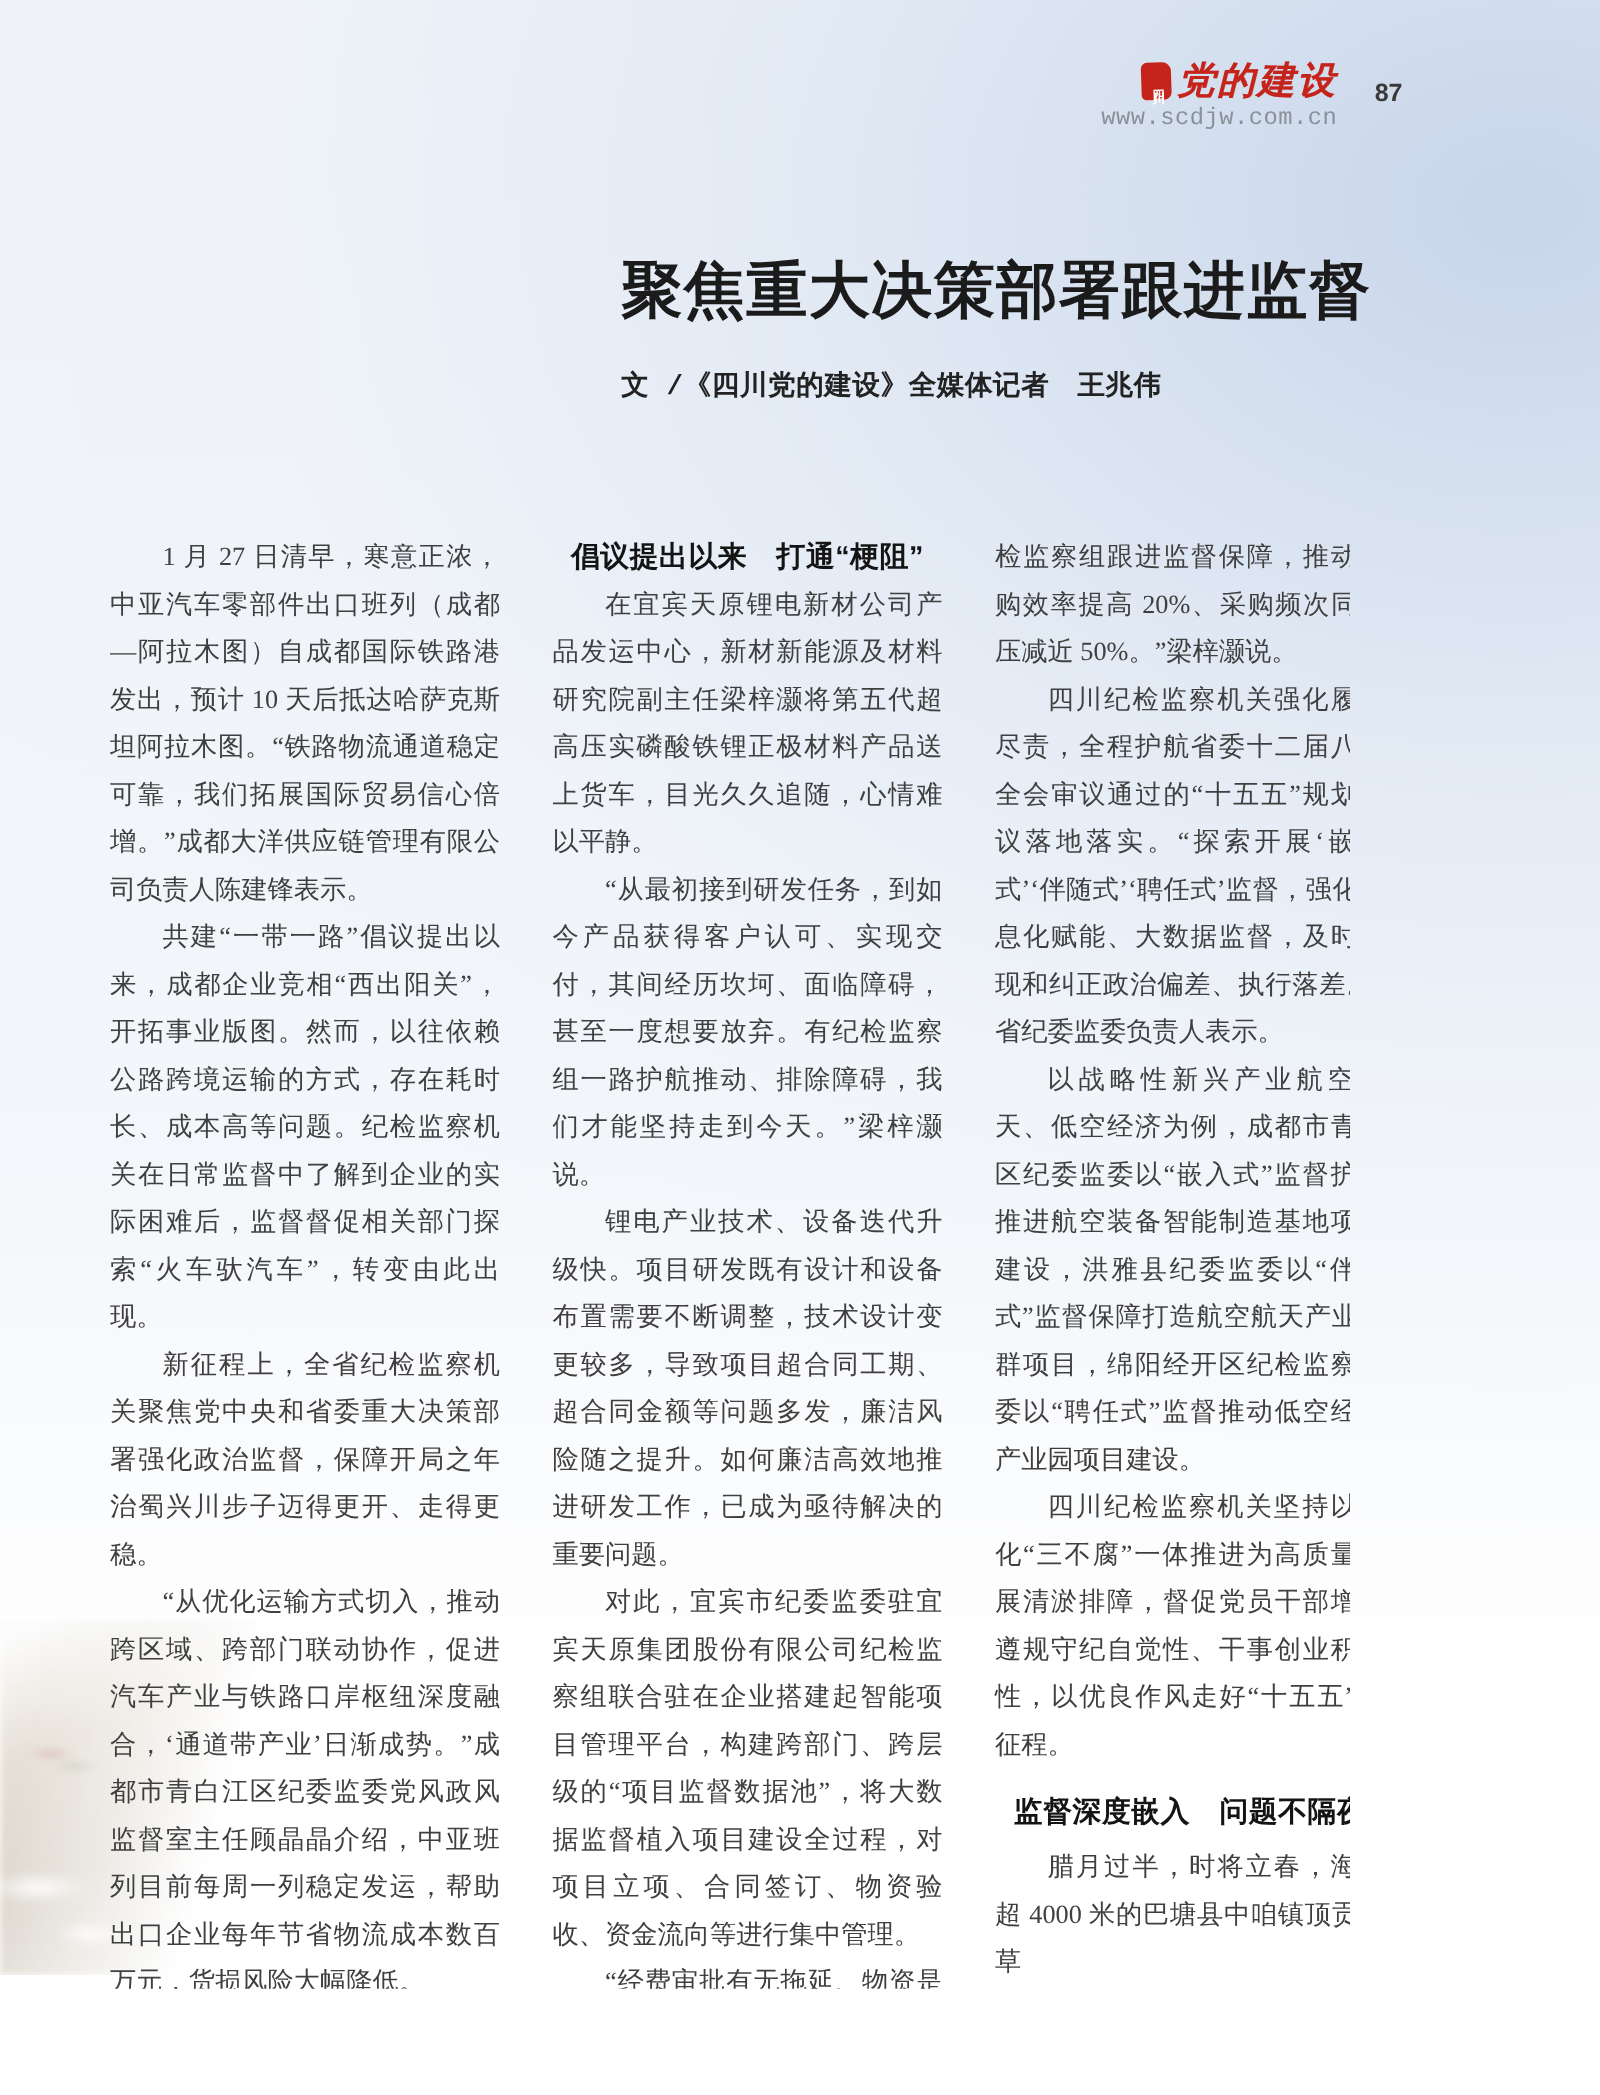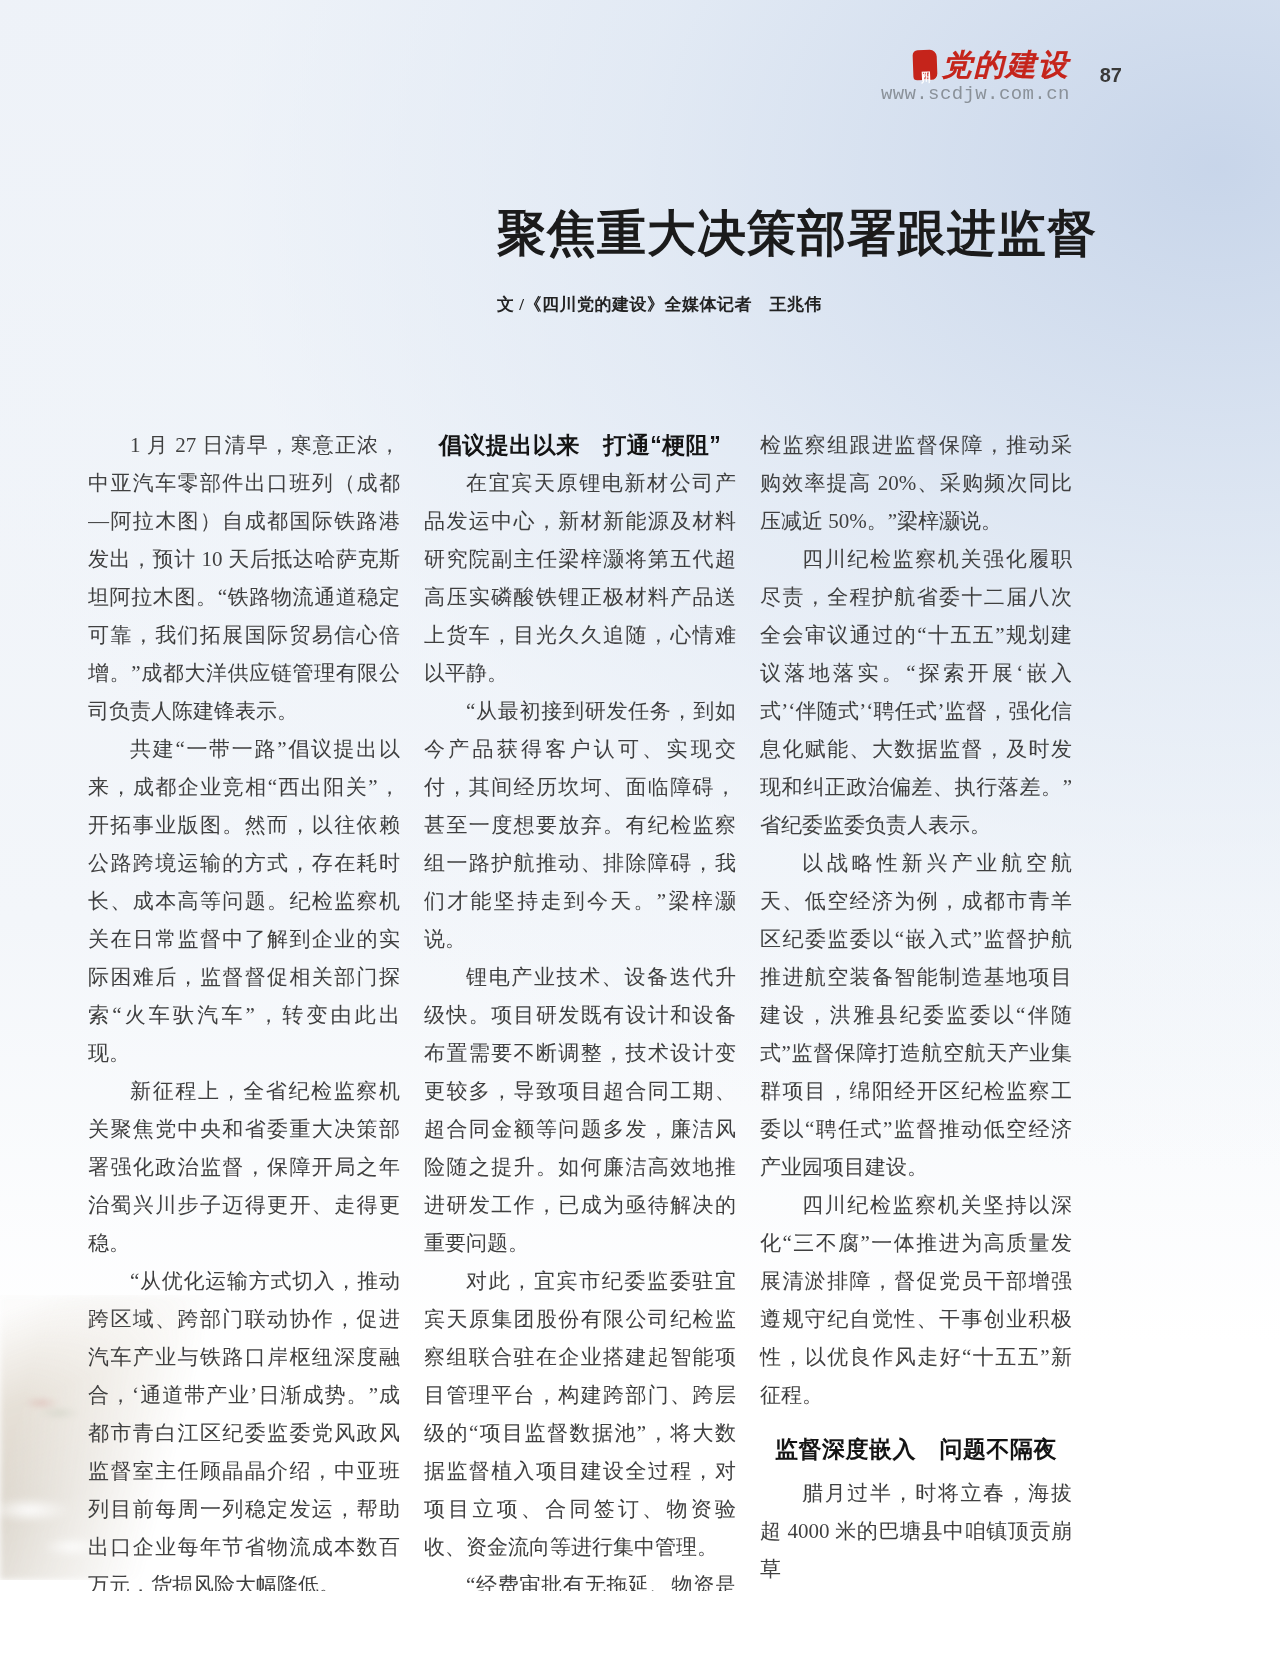--- a/index.html
+++ b/index.html
@@ -62,27 +62,27 @@
   
   .title-block{position:absolute;left:497px;top:205px;width:600px;}
   .article-title{
     margin:0;color:#1b1b1b;
     font-family:"Liberation Sans","DejaVu Sans",sans-serif;
     font-size:49px;font-weight:700;letter-spacing:1px;line-height:1.15;
     white-space:nowrap;
   }
   .byline{
     margin-top:32px;color:#222222;
-    font-family:Liberation Serif, serif;
-    font-size:17px;font-weight:bold;letter-spacing:0.5px;
+    font-family:Liberation Mono, monospace;
+    font-size:22px;font-weight:bold;letter-spacing:0.5px;
   }
   
   .columns{
     position:absolute;left:88px;top:426px;width:992px;height:1165px;
-    display:flex;gap:24px;overflow:hidden;
+    display:flex;gap:42px;overflow:hidden;
   }
   .col{width:312px;flex:0 0 312px;}
   .col p{
     margin:0;text-indent:2em;
     font-size:21px;line-height:38px;color:#3f3f3f;
     text-align:justify;
   }
   .col p.no-indent{text-indent:0;}
   .col h2{
     margin:0;

